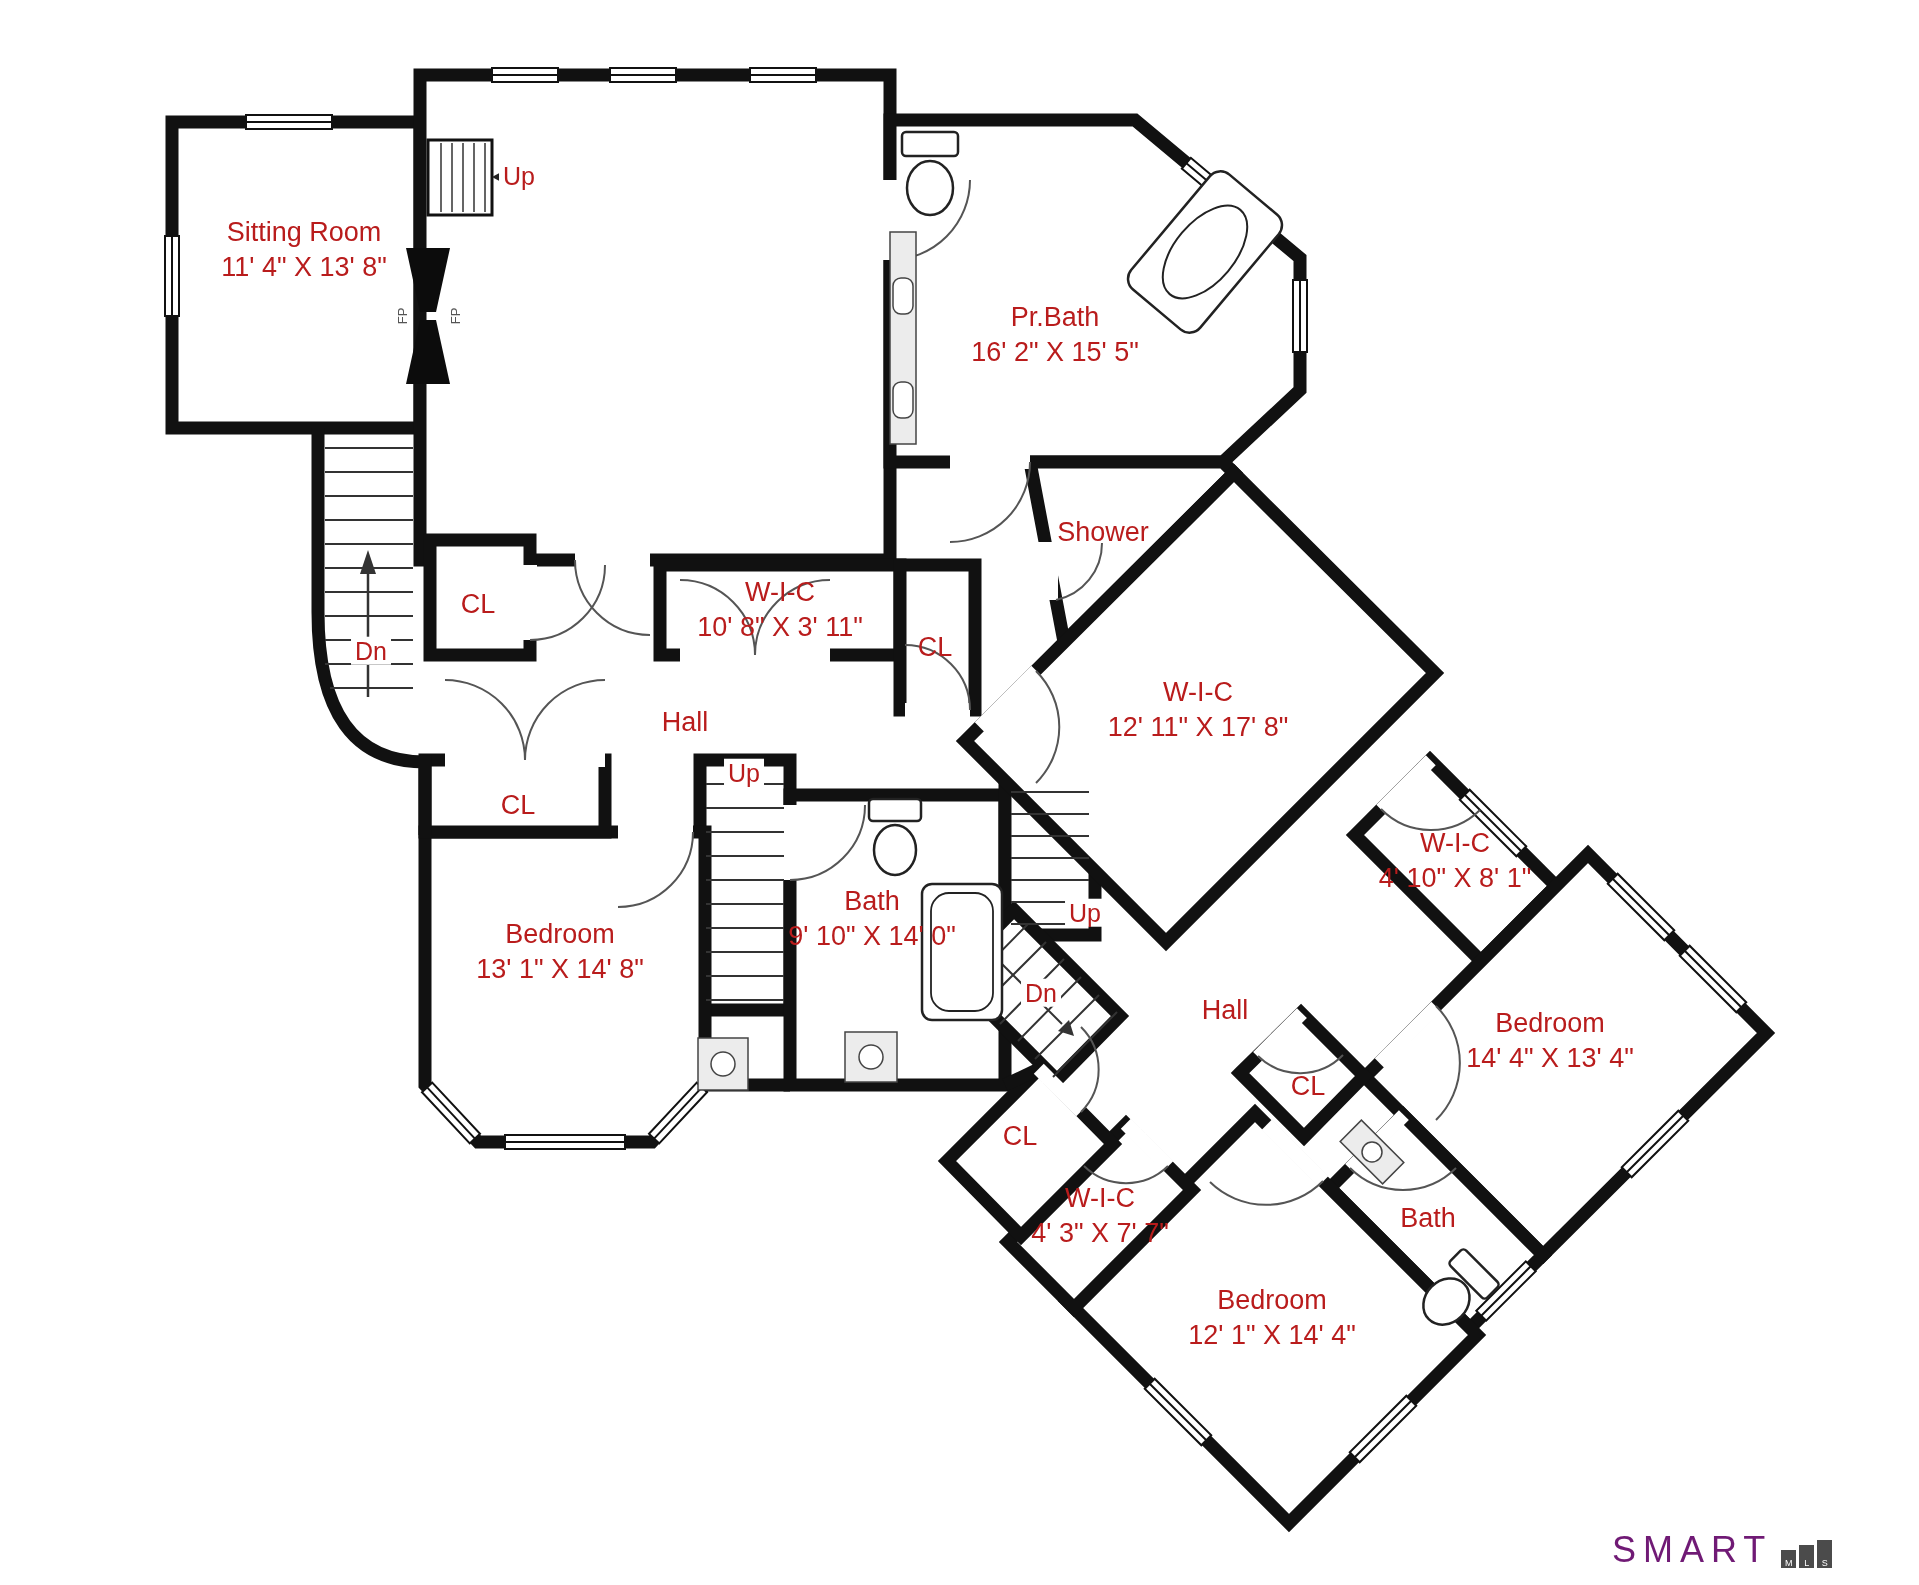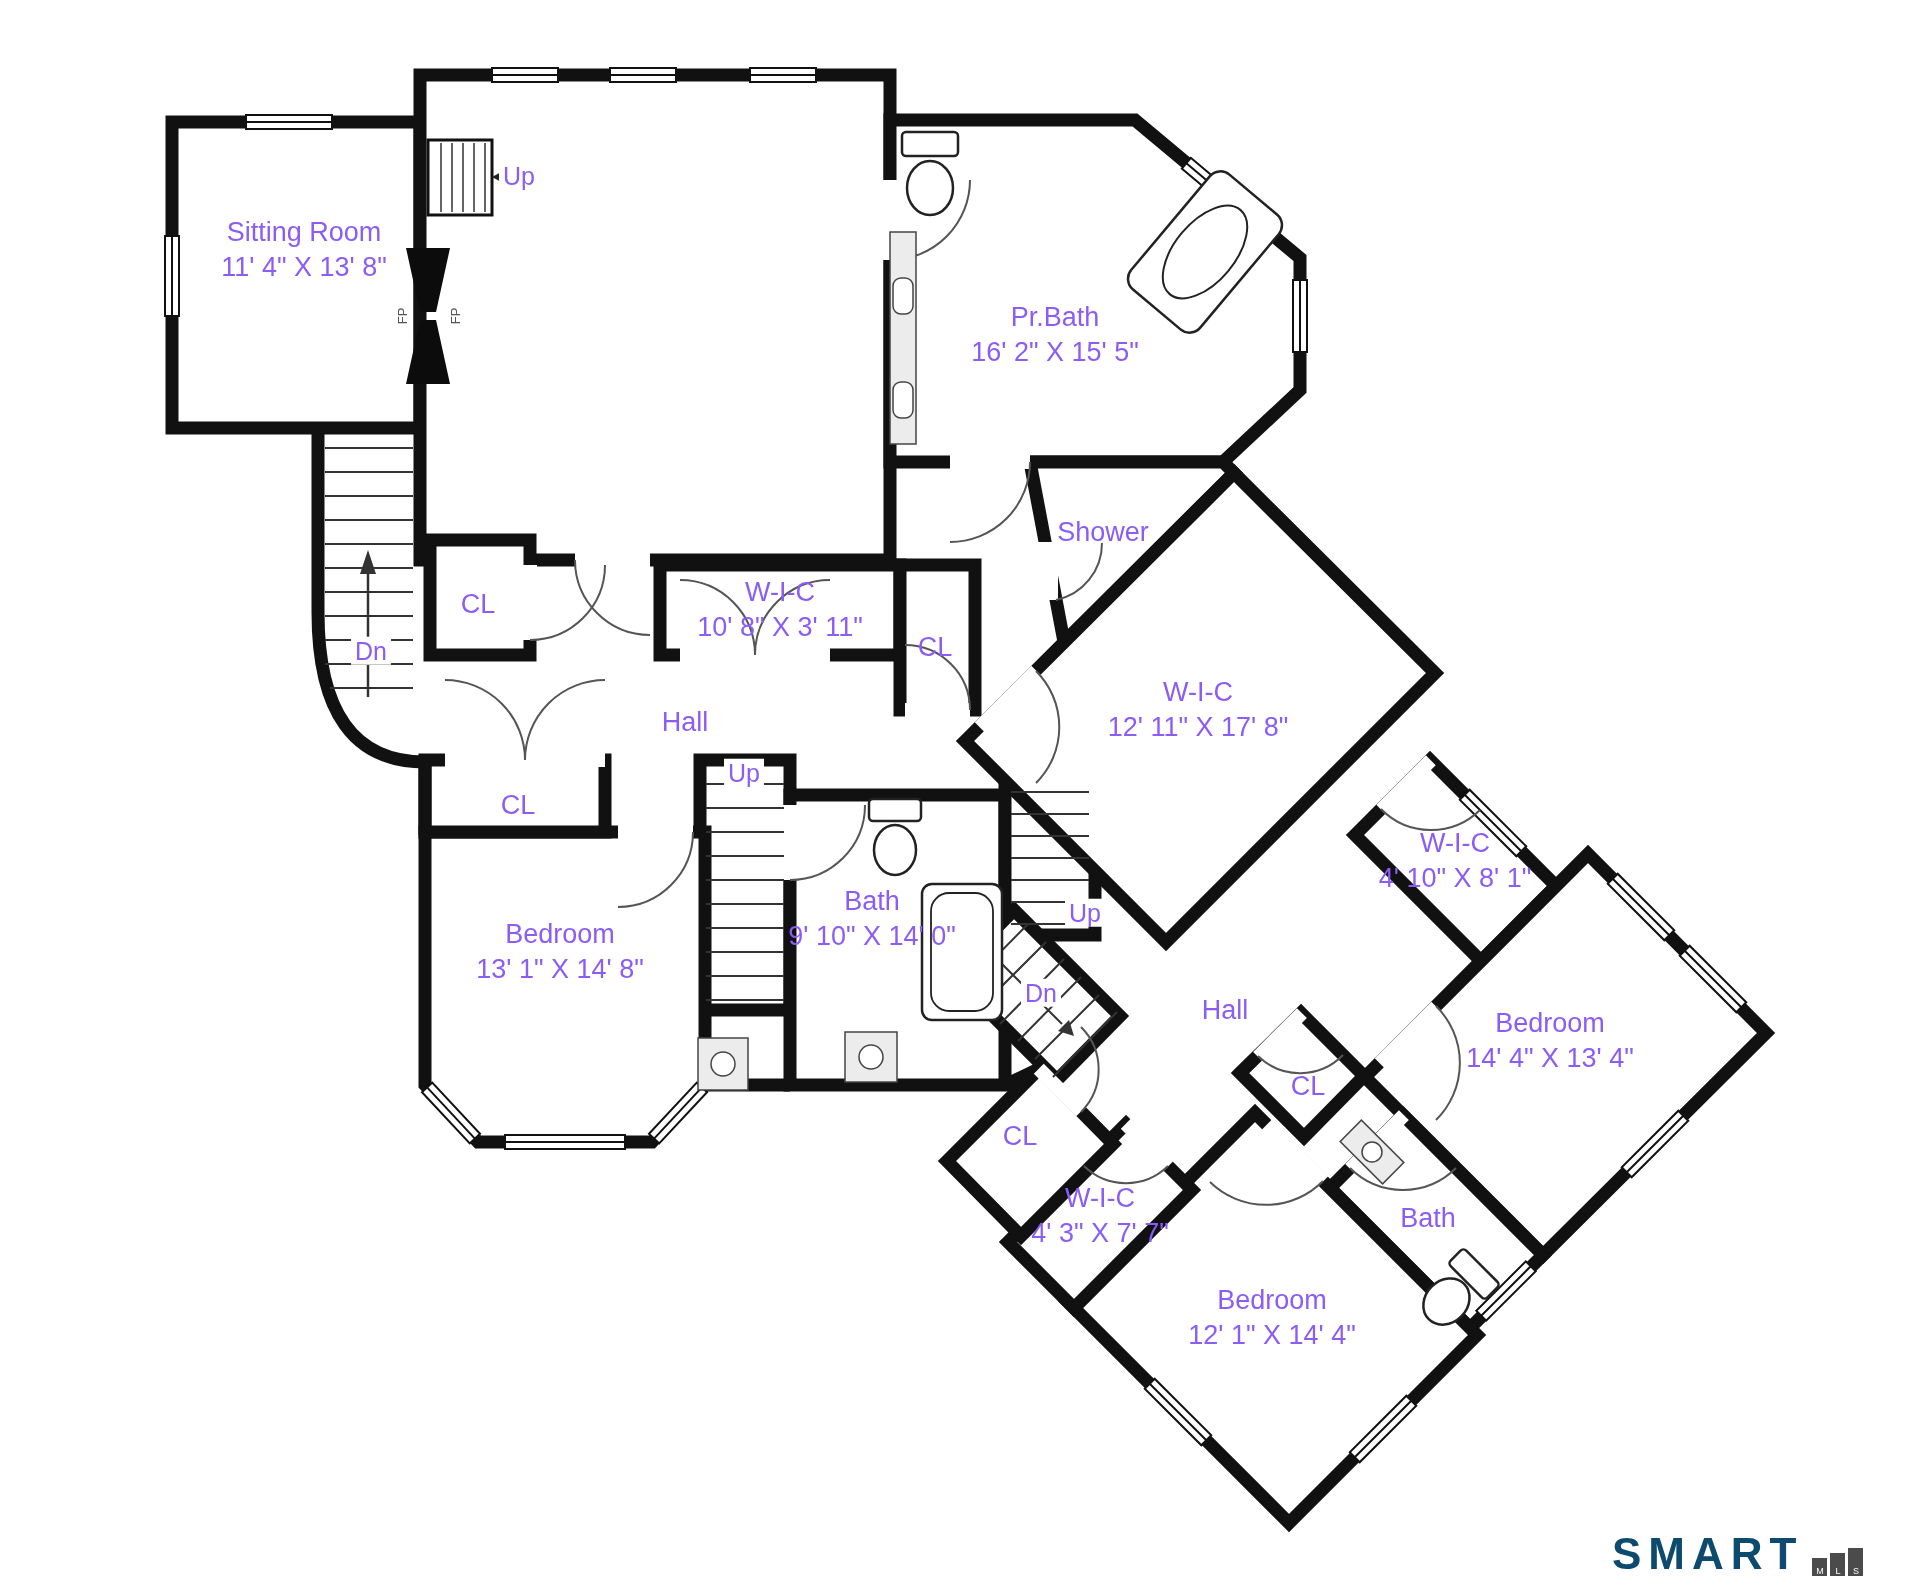--- a/index.html
+++ b/index.html
@@ -1,26 +1,26 @@
 <!DOCTYPE html>
 <html><head>
 <meta charset="utf-8">
 <style>
   html,body{margin:0;padding:0;background:#fff;}
   #plan{position:relative;width:1919px;height:1585px;background:#fff;overflow:hidden;
         font-family:"Liberation Sans", sans-serif;}
   #plan svg{position:absolute;left:0;top:0;}
   .lbl{position:absolute;transform:translate(-50%,-50%);text-align:center;
-       font-size:27px;color:#8b5cf6;white-space:nowrap;line-height:1.28;z-index:5;}
+       font-size:27px;color:#b91c1c;white-space:nowrap;line-height:1.28;z-index:5;}
   .lbl .nm,.lbl .dims{display:block;}
   .tag{background:#fff;padding:0 4px;font-size:25px;}
   .fp-lbl{position:absolute;transform:translate(-50%,-50%) rotate(-90deg);
           font-size:13px;color:#555;z-index:5;}
   #logo{position:absolute;left:1612px;top:1532px;display:flex;align-items:flex-end;z-index:5;}
-  #logo .word{font-size:44px;font-weight:bold;color:#0c4a6e;letter-spacing:7px;line-height:1;}
+  #logo .word{font-size:36px;font-weight:normal;color:#701a75;letter-spacing:7px;line-height:1;}
   #logo .blocks{display:flex;align-items:flex-end;margin-left:6px;}
   #logo .mls-block{width:15px;background:#4b4b4b;color:#fff;font-size:9px;
                    display:flex;align-items:flex-end;justify-content:center;margin-left:3px;}
   #logo .b1{height:18px;} #logo .b2{height:23px;} #logo .b3{height:28px;}
 </style>
 </head>
 <body>
 
 <div id="plan">
 

